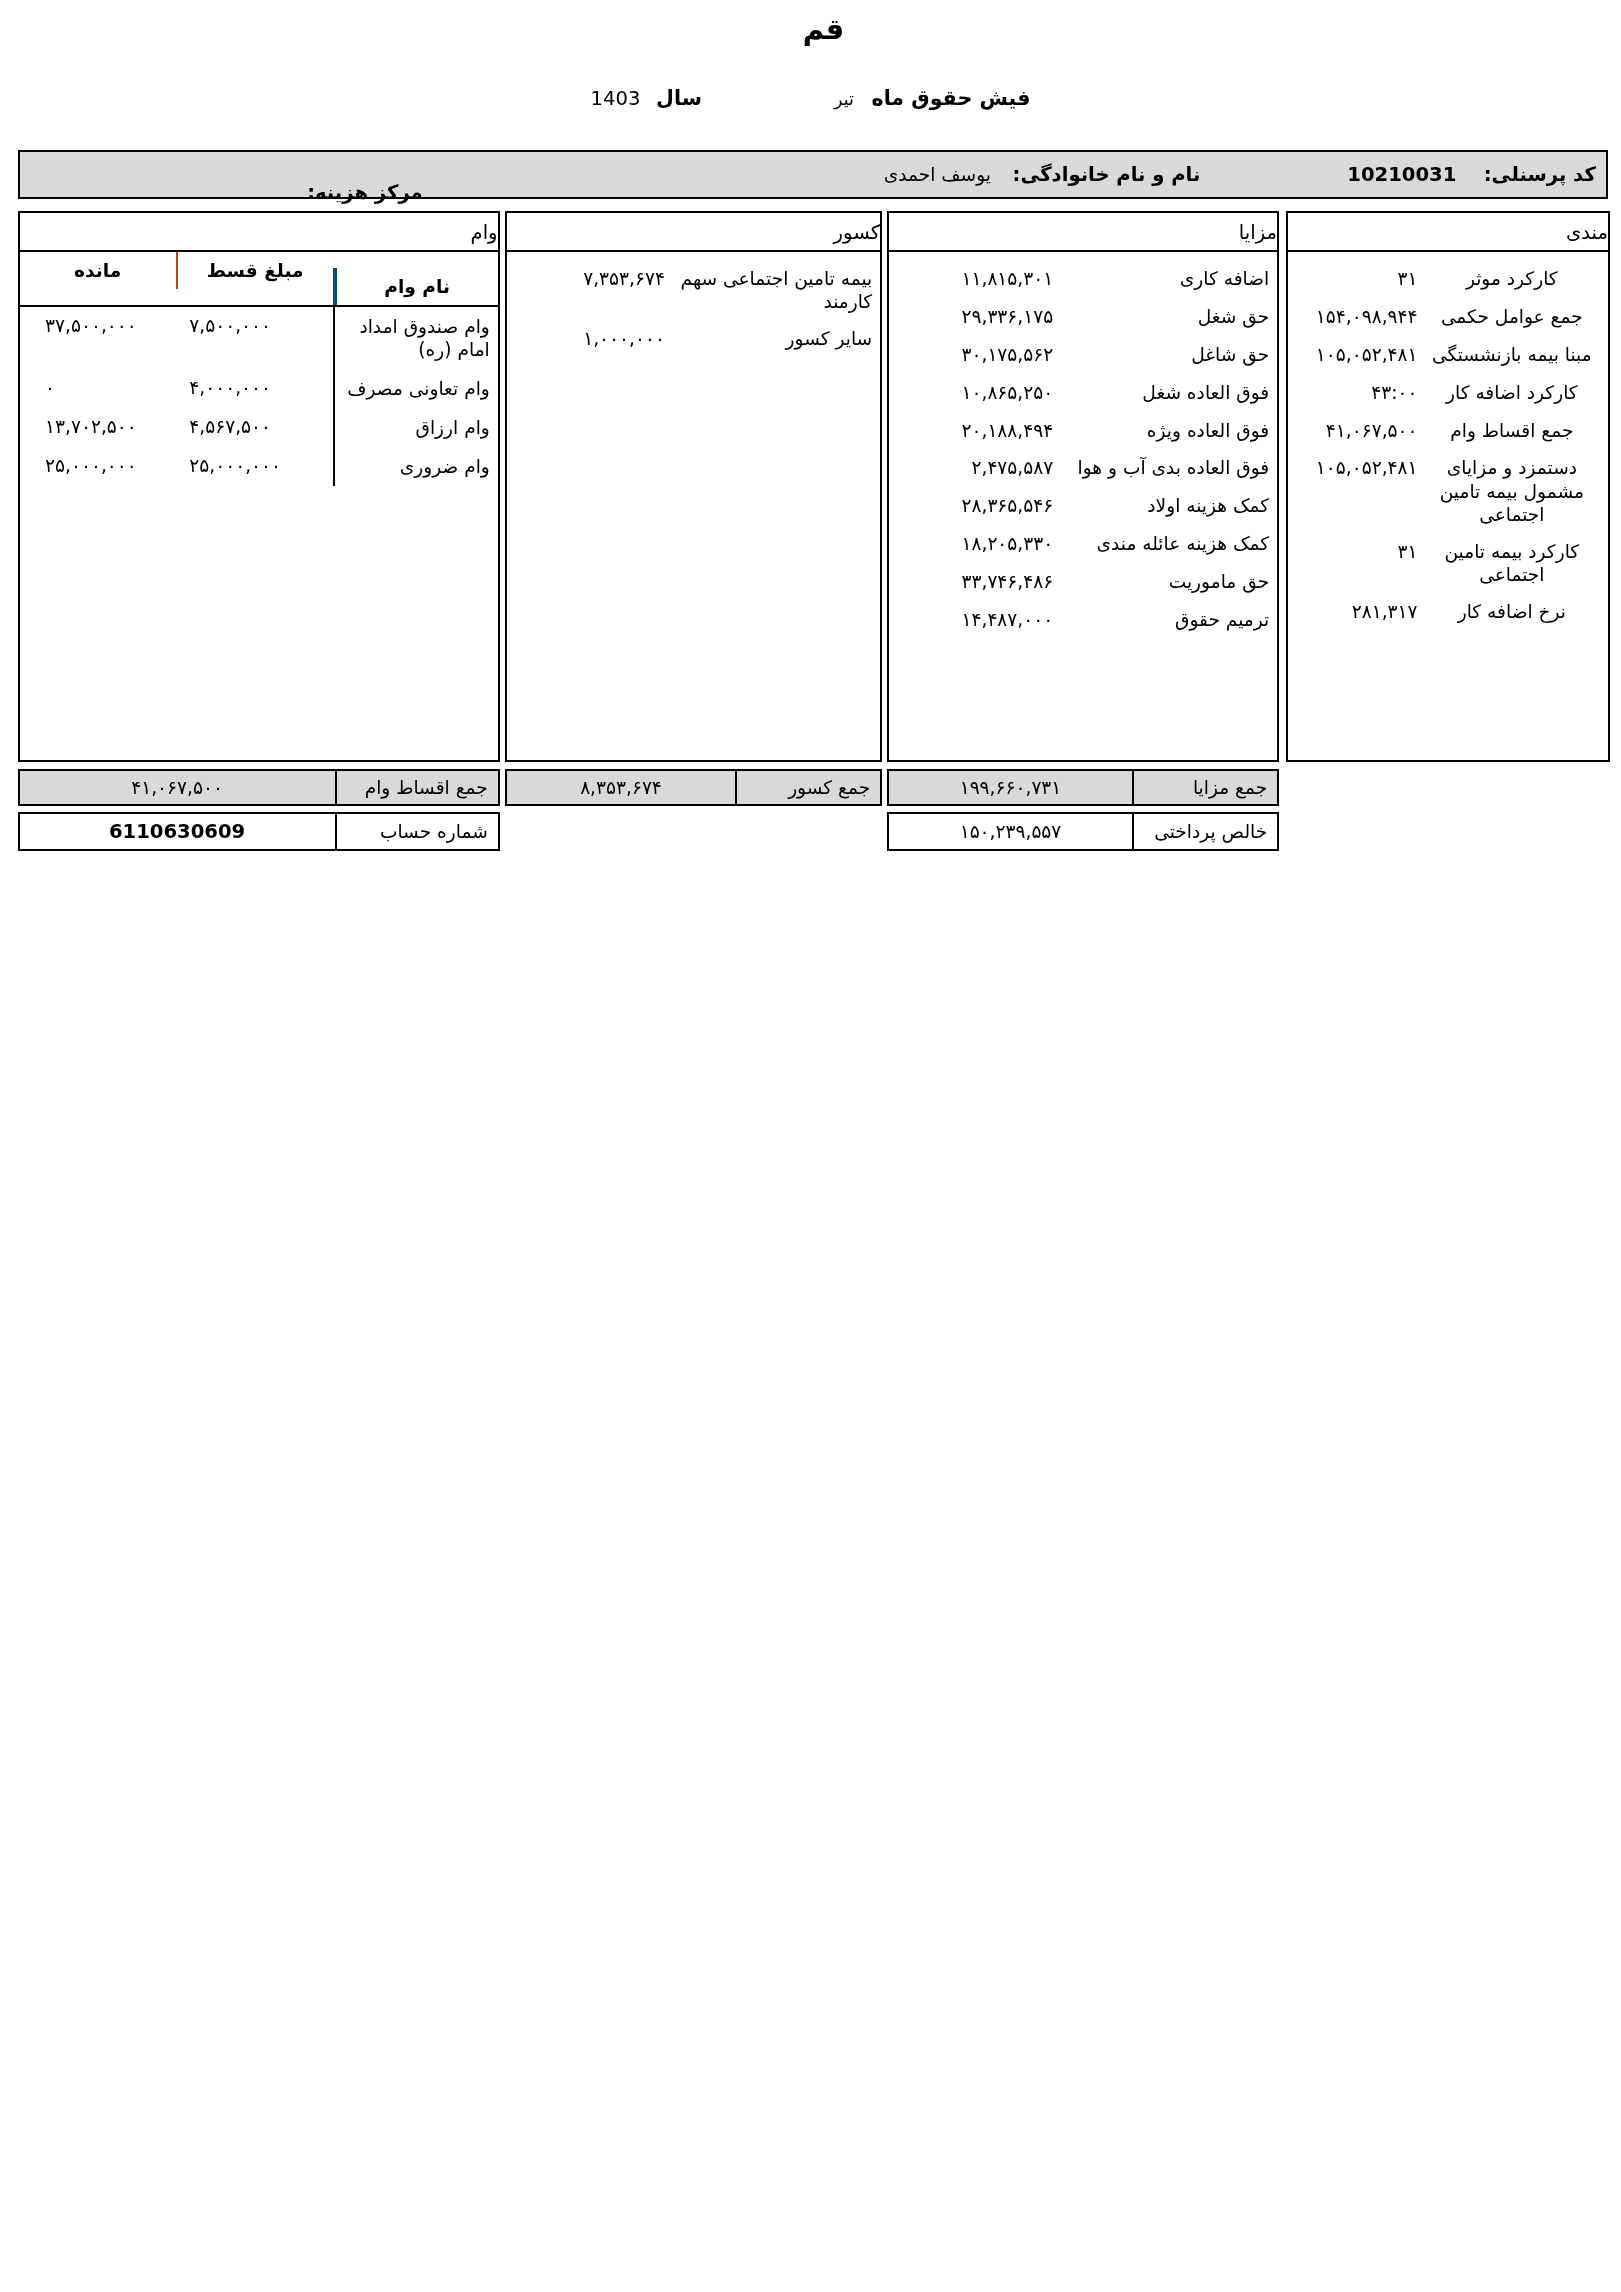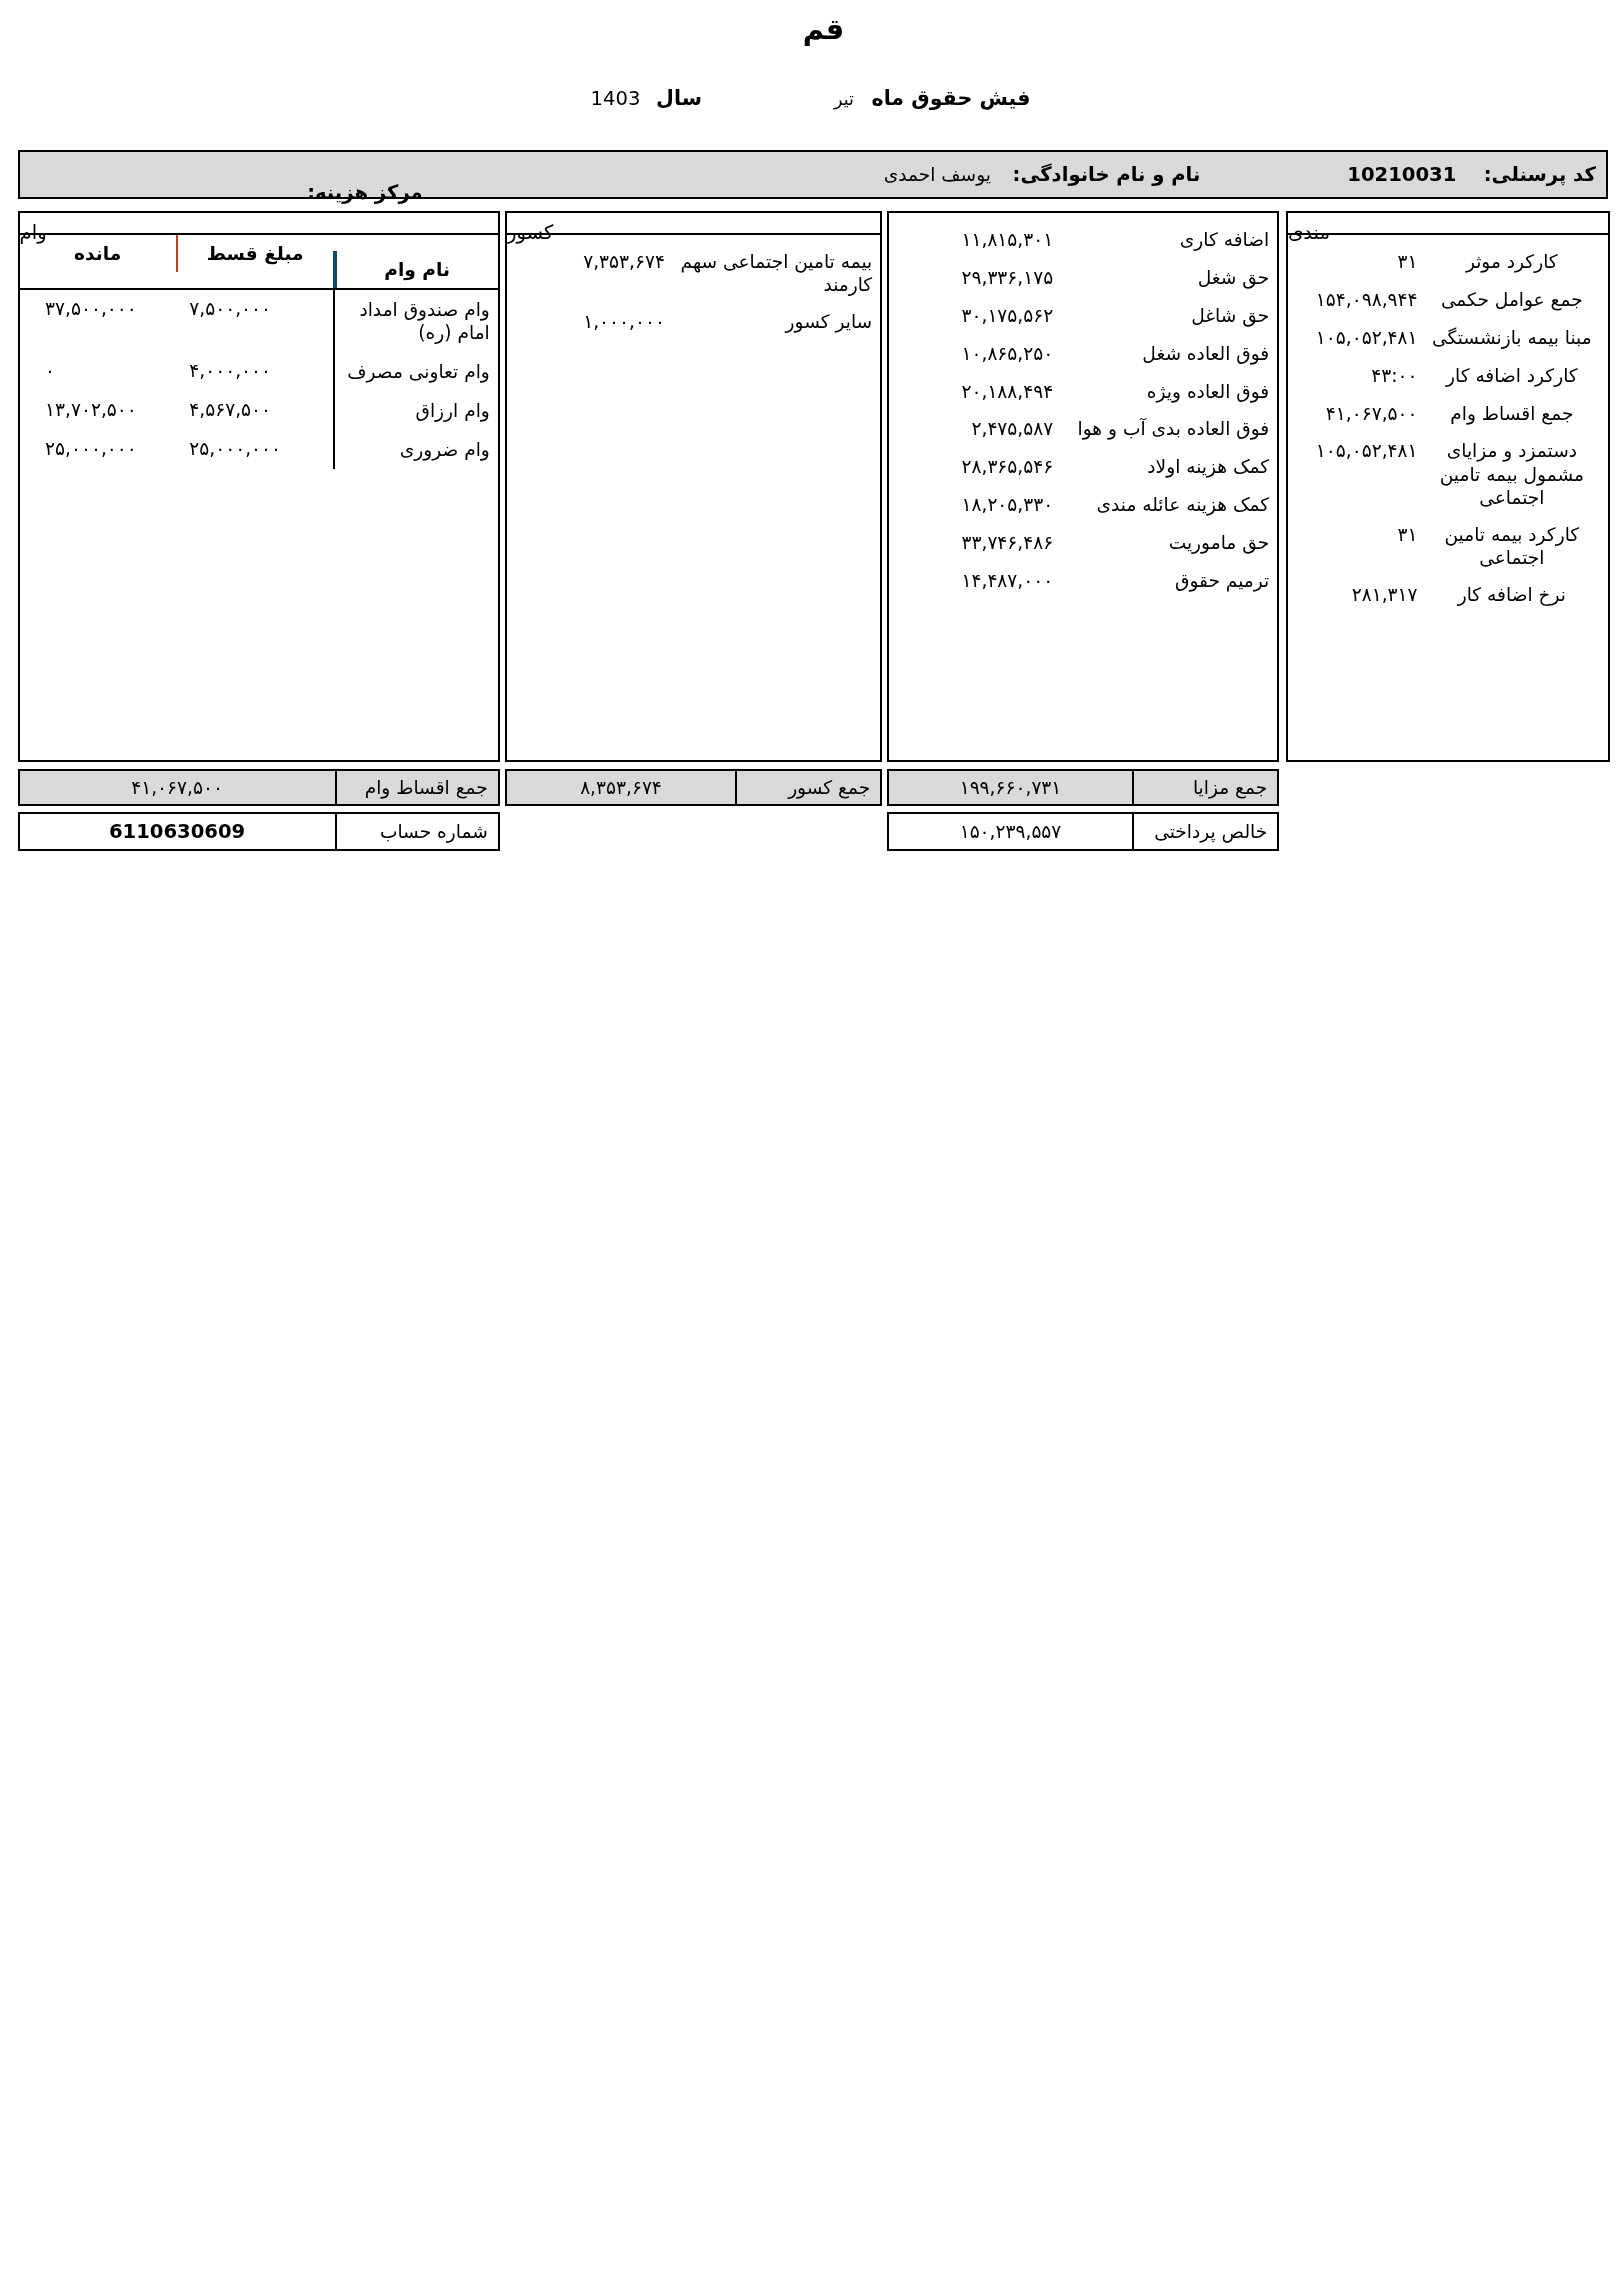--- a/index.html
+++ b/index.html
@@ -22,21 +22,21 @@
           display:flex; direction:rtl; align-items:center; font-size:19.6px; }
   .band .lbl { font-weight:bold; }
   .band .code-lbl { margin-right:9.8px; }
   .band .code-val { margin-right:27.4px; direction:ltr; font-weight:bold; }
   .band .name-lbl { margin-right:147px; }
   .band .name-val { margin-right:21.6px; font-size:18.6px; }
   .band .cost-lbl { margin-right:461px;margin-top:36px; }
 
   
   .colbox { position:absolute; top:211px; height:551px; border:2.9px solid #000; background:#fff; }
-  .colbox .box-title { height:22px; line-height:39px; text-align:left; font-size:19.6px;
+  .colbox .box-title { height:39px; line-height:39px; text-align:right; font-size:19.6px;
                        border-bottom:2.9px solid #000; }
   .box-other      { left:1286px; width:324px; }
   .box-benefits   { left:887px;  width:392px; }
   .box-deductions { left:505px;  width:377px; }
   .box-loans      { left:17.6px;   width:482px; }
 
   .items { padding:7.8px 7.8px 0 7.8px; }
   .irow { display:flex; direction:rtl; align-items:flex-start; padding:6.9px 0; font-size:18.6px; }
   .irow .lbl { flex:0 0 58%; padding-left:5.9px; line-height:1.25; }
   .irow .val { flex:0 0 42%; text-align:right; line-height:1.3; }
@@ -130,20 +130,21 @@
         <div class="val"><span class="num">۳۱</span></div>
       </div>
       <div class="irow">
         <div class="lbl">نرخ اضافه کار</div>
         <div class="val"><span class="num">۲۸۱,۳۱۷</span></div>
       </div>
     </div>
   </div>
 
   <div class="colbox box-benefits">
+    <div class="box-title">مزایا</div>
     <div class="items">
       <div class="irow">
         <div class="lbl">اضافه کاری</div>
         <div class="val"><span class="num">۱۱,۸۱۵,۳۰۱</span></div>
       </div>
       <div class="irow">
         <div class="lbl">حق شغل</div>
         <div class="val"><span class="num">۲۹,۳۳۶,۱۷۵</span></div>
       </div>
       <div class="irow">

